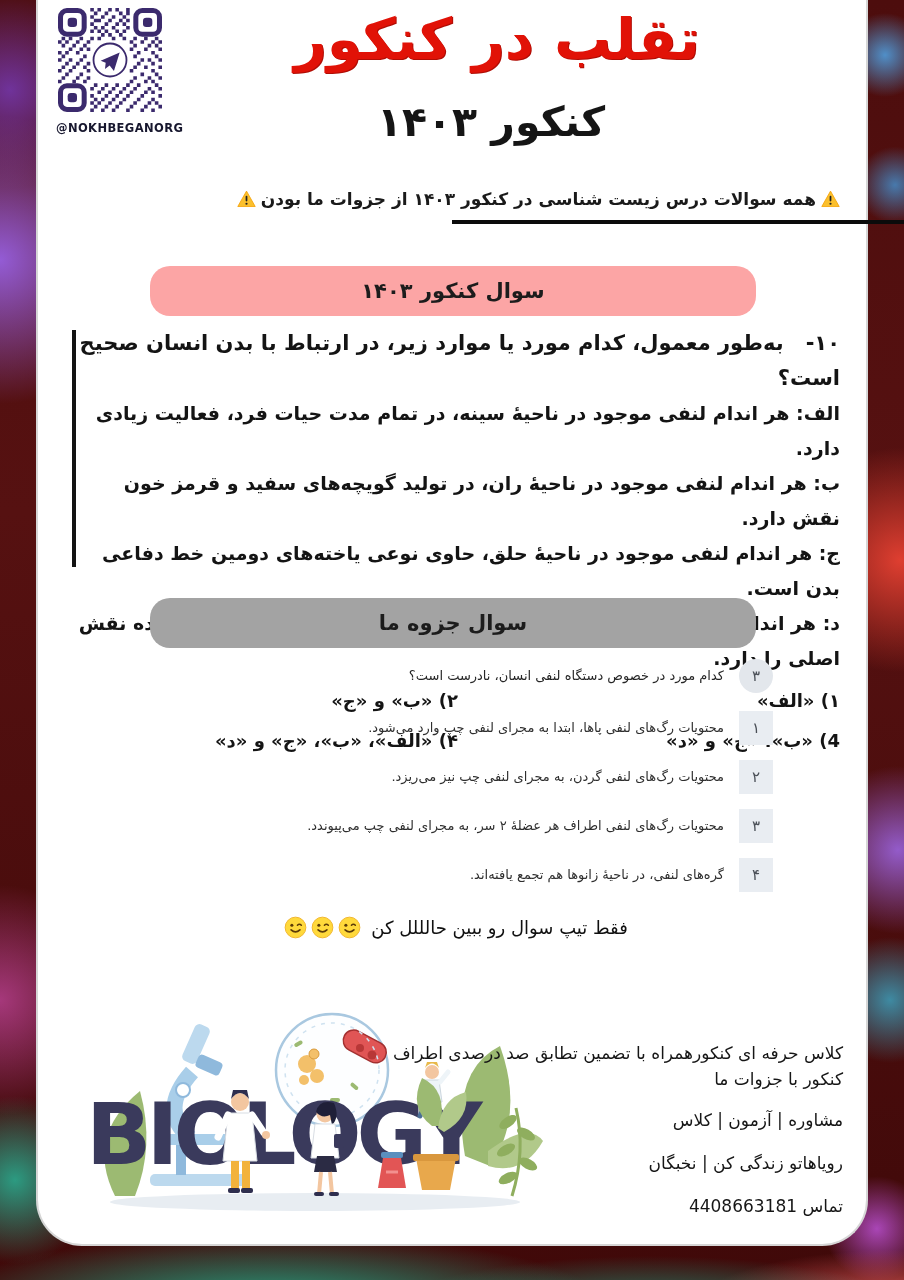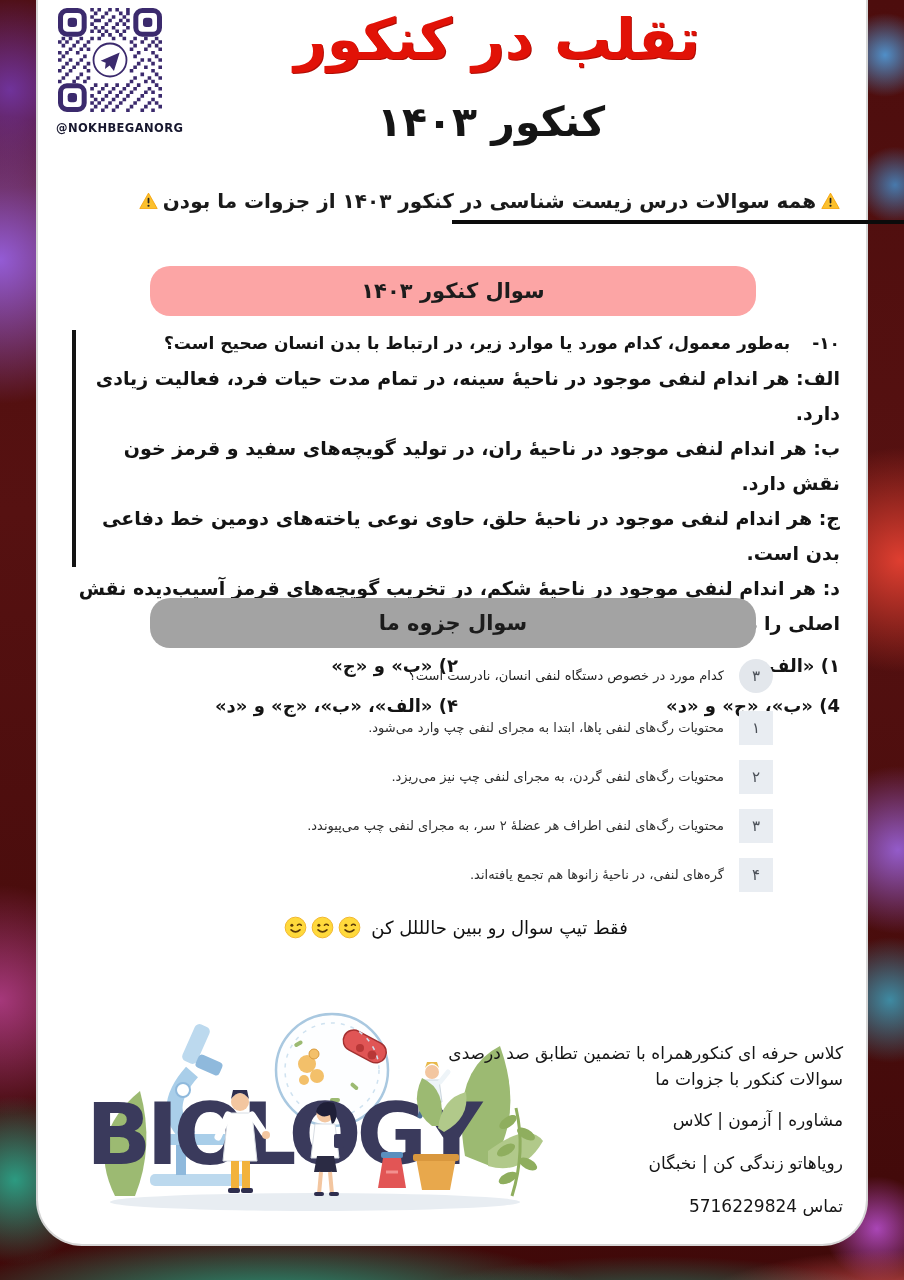--- a/index.html
+++ b/index.html
@@ -35,35 +35,35 @@
   .qr{display:block;width:104px;height:104px;margin:0 auto;}
   .qr-label{margin-top:9px;font-size:11.5px;font-weight:bold;letter-spacing:.4px;color:#17172e;}
   .title-red{position:absolute;left:130px;right:40px;top:0;text-align:center;direction:rtl;
     font-size:57px;line-height:78px;font-weight:bold;color:#e11207;
     text-shadow:1px 1px 0 #b00d05;}
   .title-black{position:absolute;left:118px;right:40px;top:92px;text-align:center;direction:rtl;
     font-size:41px;line-height:60px;font-weight:bold;color:#151515;}
 
   
   .warning-row{position:absolute;top:189px;right:26px;direction:rtl;display:flex;
-    align-items:center;gap:5px;font-size:20px;font-weight:600;color:#1a1a1a;}
+    align-items:center;gap:5px;font-size:17px;font-weight:600;color:#1a1a1a;}
   .warn-ic{width:19px;height:18px;flex:0 0 auto;}
   .warning-underline{position:absolute;left:452px;top:220px;width:452px;height:4px;
     background:#0b0b0b;z-index:6;}
 
   
   .pill{position:absolute;left:112px;width:606px;height:50px;border-radius:20px;
     text-align:center;line-height:50px;font-size:21px;font-weight:bold;color:#1c1c1c;direction:rtl;}
   .pill-blue{top:266px;background:#fca5a5;}
   .pill-green{top:598px;background:#a3a3a3;}
 
   
   .q-block{position:absolute;left:34px;right:26px;top:326px;direction:rtl;text-align:right;color:#141414;}
   .q-bar{position:absolute;left:0;top:4px;height:237px;width:3.5px;background:#131313;}
-  .q-line{font-size:17px;font-weight:bold;line-height:35px;}
+  .q-line{font-size:21px;font-weight:bold;line-height:35px;}
   .q-num{margin-inline-end:22px;}
   .q-stmt{font-size:19px;font-weight:bold;line-height:35px;}
   .choices{display:grid;grid-template-columns:382px auto;margin-top:9px;row-gap:9px;
     font-size:18px;font-weight:600;line-height:31px;}
 
   
   .b-block{position:absolute;left:34px;right:93px;top:658px;direction:rtl;}
   .b-row{display:flex;align-items:center;gap:15px;margin-bottom:13px;min-height:36px;}
   .b-row.q{margin-bottom:16px;}
   .badge{flex:0 0 auto;width:34px;height:34px;display:flex;align-items:center;justify-content:center;
@@ -304,22 +304,22 @@
         <path d="M432 190 q14-45 4-88" stroke="#8fae5e" stroke-width="3" fill="none"></path>
         <ellipse cx="428" cy="116" rx="10" ry="5" transform="rotate(-35 428 116)" fill="#8fae5e"></ellipse>
         <ellipse cx="446" cy="128" rx="10" ry="5" transform="rotate(30 446 128)" fill="#8fae5e"></ellipse>
         <ellipse cx="426" cy="144" rx="10" ry="5" transform="rotate(-30 426 144)" fill="#8fae5e"></ellipse>
         <ellipse cx="448" cy="158" rx="10" ry="5" transform="rotate(28 448 158)" fill="#8fae5e"></ellipse>
         <ellipse cx="428" cy="172" rx="10" ry="5" transform="rotate(-26 428 172)" fill="#8fae5e"></ellipse>
       </g>
     </svg>
 
     <div class="footer-text">
-      <p class="p1">کلاس حرفه ای کنکورهمراه با تضمین  تطابق صد درصدی سوالات کنکور با جزوات ما</p>
+      <p class="p1">کلاس حرفه ای کنکورهمراه با تضمین  تطابق صد درصدی اطراف کنکور با جزوات ما</p>
       <p>مشاوره | آزمون | کلاس</p>
       <p>رویاهاتو زندگی کن | نخبگان</p>
-      <p>تماس 5716229824</p>
+      <p>تماس 4408663181</p>
     </div>
 
   </div>
 
   <div class="warning-underline"></div>
 </div>
 
 </body></html>

